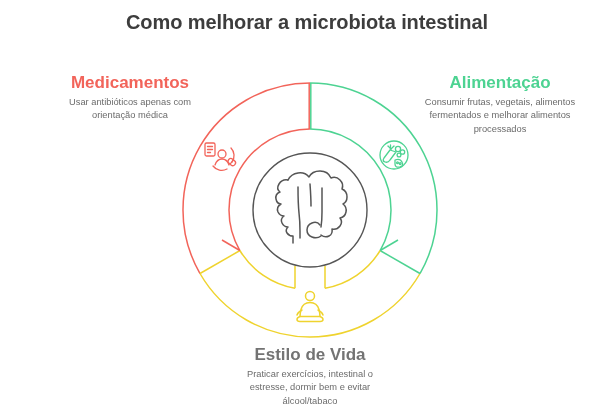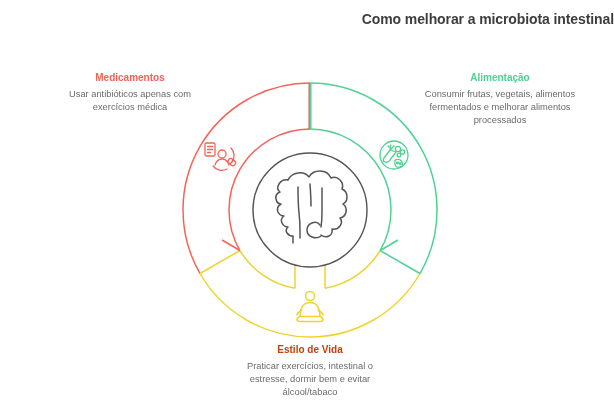--- a/index.html
+++ b/index.html
@@ -13,22 +13,22 @@
     font-family: "Liberation Sans", sans-serif;
     overflow: hidden;
     position: relative;
   }
 
   #page-title {
     position: absolute;
     top: 11px;
     left: 0;
     width: 614px;
-    text-align: right;
-    font-size: 14px;
+    text-align: center;
+    font-size: 20px;
     font-weight: bold;
     color: #3d3d3d;
     letter-spacing: -0.1px;
   }
 
   .infographic {
     position: absolute;
     left: 0;
     top: 0;
     width: 614px;
@@ -41,21 +41,21 @@
     top: 0;
     width: 614px;
     height: 412px;
   }
 
   .label-block {
     position: absolute;
     text-align: center;
   }
   .label-heading {
-    font-size: 10px;
+    font-size: 17px;
     font-weight: bold;
     line-height: 1.25;
     margin-bottom: 3px;
   }
   .label-body {
     font-size: 9.3px;
     line-height: 1.42;
     color: #6b6b6b;
   }
 
@@ -71,21 +71,21 @@
     top: 72px;
     width: 160px;
   }
   #block-alimentacao .label-heading { color: #4DD392; }
 
   #block-estilo {
     left: 235px;
     top: 344px;
     width: 150px;
   }
-  #block-estilo .label-heading { color: #c2410c; }
+  #block-estilo .label-heading { color: #737373; }
 </style>
 </head>
 <body>
 
 <div id="page-title">Como melhorar a microbiota intestinal</div>
 
 <div class="infographic">
 
   <svg class="wheel" viewBox="0 0 614 412">
 
@@ -185,21 +185,21 @@
       <path d="M 300 316.5
                q -3 1 -3 3 q 0 2 3 2 l 20 0 q 3 0 3 -2 q 0 -2 -3 -3 z"></path>
       <path d="M 302 310 q -4 2 -5 5"></path>
       <path d="M 318 310 q 4 2 5 5"></path>
     </g>
 
   </svg>
 
   <div class="label-block" id="block-medicamentos">
     <div class="label-heading">Medicamentos</div>
-    <div class="label-body">Usar antibióticos apenas com exercícios médica</div>
+    <div class="label-body">Usar antibióticos apenas com orientação médica</div>
   </div>
 
   <div class="label-block" id="block-alimentacao">
     <div class="label-heading">Alimentação</div>
     <div class="label-body">Consumir frutas, vegetais, alimentos fermentados e melhorar alimentos processados</div>
   </div>
 
   <div class="label-block" id="block-estilo">
     <div class="label-heading">Estilo de Vida</div>
     <div class="label-body">Praticar exercícios, intestinal o estresse, dormir bem e evitar álcool/tabaco</div>

